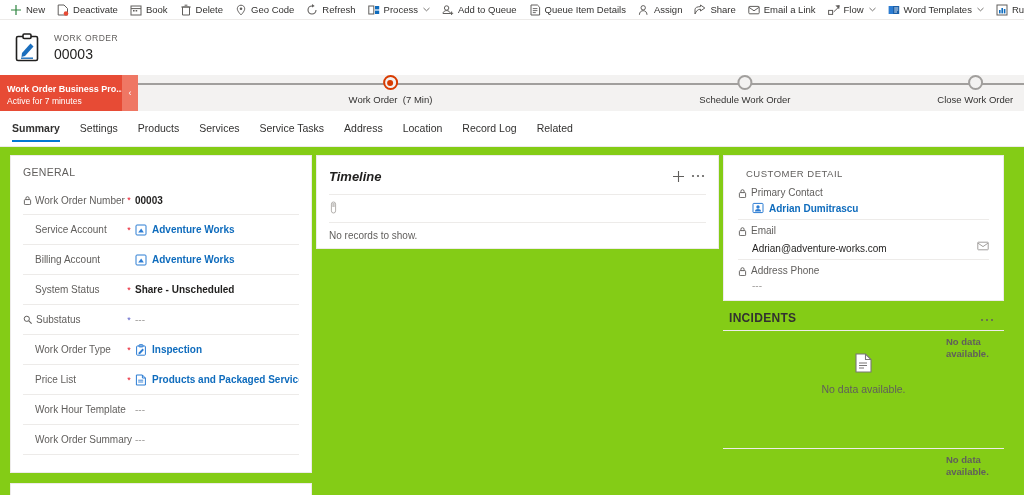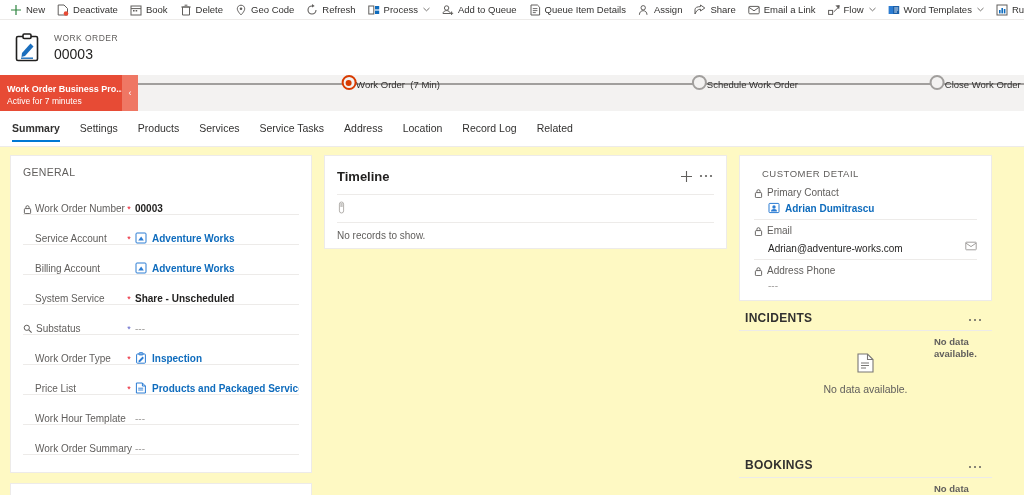--- a/index.html
+++ b/index.html
@@ -89,21 +89,21 @@
   .bpf-stages{
     flex:1 1 auto; position:relative;
   }
   .bpf-line{
     position:absolute; left:0; right:0; top:8px;
     height:2px; background:#a19f9d;
   }
   .bpf-stage{
     position:absolute; top:0;
     transform:translateX(-50%);
-    display:flex; align-items:center;
+    display:flex; flex-direction:column; align-items:center;
     cursor:pointer;
   }
   .node{
     width:15px; height:15px; border-radius:50%;
     background:#f3f2f1;
     border:2px solid #a19f9d;
     display:flex; align-items:center; justify-content:center;
     position:relative; z-index:2;
   }
   .node.active{ border-color:#d83b01; }
@@ -137,43 +137,43 @@
   .tab.sel:after{
     content:""; position:absolute;
     left:0; right:10px; bottom:0;
     height:2px; background:#0078d4;
   }
 
   
   .body{
     display:flex;
     height:348px;
-    padding:8px 16px 0 0;
-    gap:12px;
-    background:#fef9c3;
+    padding:8px 4px 0 0;
+    gap:4px;
+    background:#84cc16;
     overflow:hidden;
   }
   .col-left{ width:302px; flex:0 0 302px; margin-left:10px; }
   .col-mid { width:403px; flex:0 0 403px; }
   .col-right{ flex:1 1 auto; margin-right:16px; }
 
   .card{
     border:1px solid #edebe9;
     background:#ffffff;
   }
 
   
   .sect-title{
     font-size:10.5px; color:#605e5c;
     letter-spacing:.3px;
     padding:10px 12px 8px 12px;
     text-transform:uppercase;
   }
   .frow{
-    display:flex; align-items:flex-end;
+    display:flex; align-items:center;
     height:30px;
     margin:0 12px;
     border-top:1px solid #edebe9;
     font-size:10px;
   }
   .frow.first{ border-top:none; height:28px; }
   .flabel{
     width:100px; flex:0 0 100px;
     color:#605e5c;
     display:flex; align-items:center;
@@ -195,21 +195,21 @@
   .fval.link{ color:#0f6cbd; }
   .fval.dim{ color:#a19f9d; font-weight:normal; }
   .fval .vic{ margin-right:5px; display:inline-flex; flex:0 0 auto; }
   .frow.last-spacer{ height:18px; border-top:1px solid #edebe9; }
 
   
   .tl-head{
     display:flex; align-items:center;
     padding:10px 10px 8px 12px;
   }
-  .tl-title{ font-size:13px; font-weight:bold; color:#201f1e; flex:1 1 auto; }
+  .tl-title{ font-size:13px; font-weight:bold; color:#201f1e; flex:1 1 auto;font-style:italic; }
   .tl-act{
     width:20px; height:20px;
     display:flex; align-items:center; justify-content:center;
     color:#605e5c; cursor:pointer;
   }
   .tl-note{
     display:flex; align-items:center;
     margin:0 12px;
     border-top:1px solid #edebe9;
     height:28px;
@@ -535,21 +535,21 @@
                 <svg width="12" height="12" viewBox="0 0 12 12">
                   <rect x="1" y="1" width="10" height="10" rx="1" fill="none" stroke="#2b7cd3" stroke-width="1"></rect>
                   <path d="M3.2 8.6 L6.2 4.6 L8.8 8.6 Z" fill="#2b7cd3"></path>
                 </svg>
               </span>
               <span>Adventure Works</span>
             </div>
           </div>
           <div class="frow">
             <div class="flabel indent">
-              <span>System Service</span>
+              <span>System Status</span>
             </div>
             <div class="req">*</div>
             <div class="fval">
               <span>Share - Unscheduled</span>
             </div>
           </div>
           <div class="frow">
             <div class="flabel">
               <span class="lk">
                 <svg width="10" height="10" viewBox="0 0 10 10">
@@ -732,28 +732,18 @@
               <path d="M10.5 1 V6.5 H16" fill="none" stroke="#797775" stroke-width="1.1"></path>
               <path d="M4 10 H12 M4 12.5 H12 M4 15 H9" stroke="#797775" stroke-width="1"></path>
             </svg>
           </div>
           <div class="lbl">No data available.</div>
         </div>
       </div>
     </div>
 
     <div>
-      <div class="sub-head">
-        <div class="sub-title">BOOKINGS</div>
-        <div class="sub-dots">
-          <svg width="14" height="4" viewBox="0 0 14 4">
-            <circle cx="2" cy="2" r="1" fill="#605e5c"></circle>
-            <circle cx="7" cy="2" r="1" fill="#605e5c"></circle>
-            <circle cx="12" cy="2" r="1" fill="#605e5c"></circle>
-          </svg>
-        </div>
-      </div>
       <div class="grid-card" style="height:40px;">
         <div class="nodata-right">No data available.</div>
       </div>
     </div>
   </div>
 </div>
 
 </body></html>

